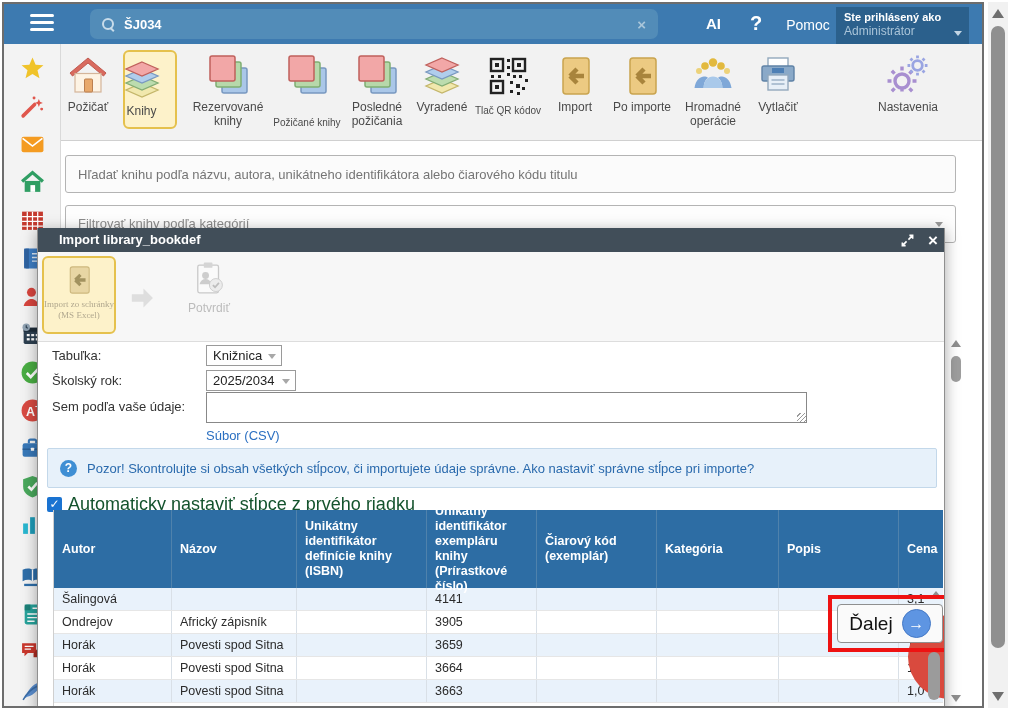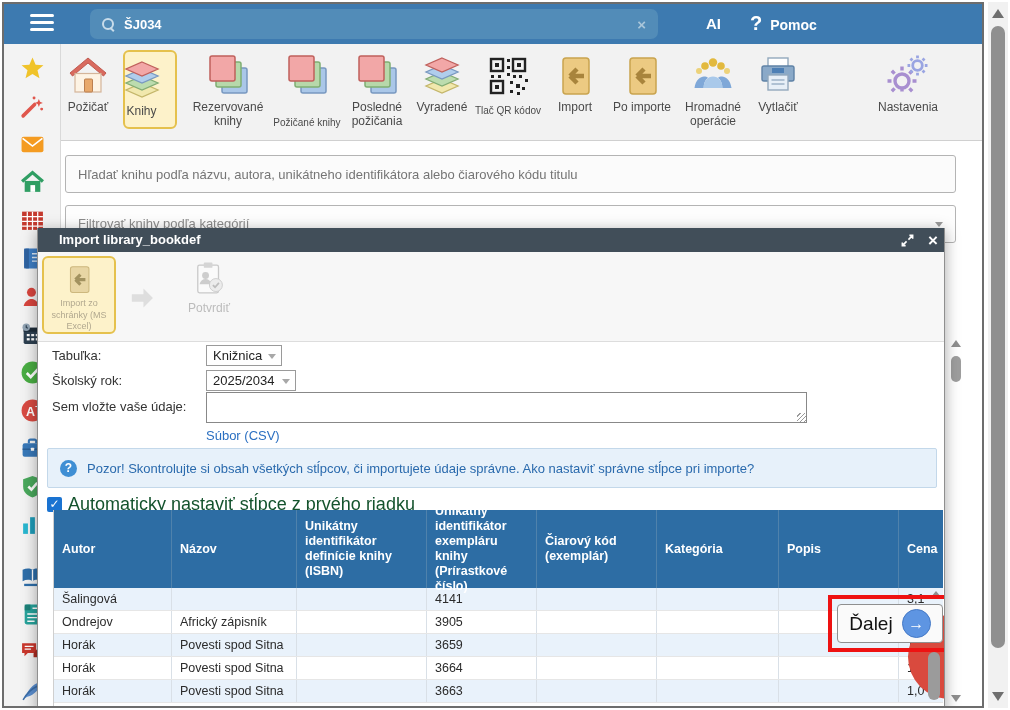--- a/index.html
+++ b/index.html
@@ -21,21 +21,21 @@
   .mag::before { content:""; position:absolute; left:0; top:0; width:8px; height:8px;
     border:2px solid #c8dcea; border-radius:50%; }
   .mag::after { content:""; position:absolute; left:9px; top:9px; width:5px; height:2px;
     background:#c8dcea; transform:rotate(45deg); transform-origin:0 0; }
   .searchpill input { flex:1; margin-left:10px; background:transparent; border:none; outline:none;
     color:#fff; font-size:13px; font-weight:bold; }
   .pill-clear { color:#a9c6da; font-size:15px; font-weight:bold; margin-right:12px; cursor:pointer; }
   .tb-ai { position:absolute; left:702px; top:11px; color:#fff; font-weight:bold; font-size:15px; cursor:pointer; }
   .tb-help { position:absolute; left:746px; top:8px; color:#fff; cursor:pointer; display:flex; align-items:center; }
   .tb-help .q { font-size:20px; font-weight:bold; margin-right:8px; }
-  .tb-help .t { font-size:14px; font-weight:bold; margin-top:3px; }
+  .tb-help .t { font-size:14px; font-weight:normal; margin-top:3px;margin-left:16px; }
   .userbox { position:absolute; left:832px; top:3px; width:133px; height:37px;
     background:#2b608c; padding:4px 8px; cursor:pointer; }
   .userbox .l1 { color:#fff; font-size:11px; font-weight:bold; }
   .userbox .l2 { color:#a9c4d8; font-size:12px; margin-top:1px; }
   .userbox .caret { position:absolute; right:7px; bottom:8px; }
   .caret-down { width:0; height:0; border-left:4.5px solid transparent; border-right:4.5px solid transparent;
     border-top:5px solid #c2d5e4; display:inline-block; }
 
   
   .sidebar { position:absolute; left:0; top:40px; width:57px; height:662px;
@@ -84,21 +84,21 @@
     color:#fff; font-size:13px; font-weight:bold; line-height:24px; padding-left:22px; }
   .dlg-expand { position:absolute; right:32px; top:4px; width:15px; height:15px; cursor:pointer; }
   .dlg-close { position:absolute; right:9px; top:1px; color:#fff; font-size:17px; font-weight:bold; cursor:pointer; }
 
   .dlg-toolbar { position:absolute; left:0; top:24px; width:908px; height:90px;
     background:#f7f7f7; border-bottom:1px solid #ddd; }
   .imp-btn { position:absolute; left:4px; top:4px; width:74px; height:78px;
     background:#fdf2ca; border:2px solid #e5c14d; border-radius:6px;
     display:flex; flex-direction:column; align-items:center; padding-top:6px; cursor:pointer; }
   .imp-btn svg { width:32px; height:32px; }
-  .imp-btn .lbl { font-size:9px; color:#b1a88f; text-align:center; line-height:1.25; margin-top:3px; }
+  .imp-btn .lbl { font-size:9px; color:#b1a88f; text-align:center; line-height:1.25; margin-top:3px;font-family:Liberation Serif, serif; }
   .step-arrow { position:absolute; left:88px; top:30px; width:32px; height:32px; }
   .confirm-btn { position:absolute; left:136px; top:8px; width:70px; display:flex; flex-direction:column;
     align-items:center; cursor:default; }
   .confirm-btn svg { width:38px; height:38px; }
   .confirm-btn .lbl { font-size:12px; color:#bcbcbc; margin-top:3px; }
 
   .dlg-form { position:absolute; left:0; top:114px; width:908px; height:104px; font-size:13px; color:#333; }
   .frm-label { position:absolute; left:14px; }
   .sel { position:absolute; left:168px; height:21px; border:1px solid #9a9a9a; background:#fff;
     font-size:13px; color:#222; line-height:19px; padding:0 20px 0 6px; cursor:pointer; }
@@ -176,20 +176,25 @@
       </div>
     <div class="searchpill">
       <span class="mag"></span>
       <input type="text" value="ŠJ034" style="">
       <span class="pill-clear">×</span>
     </div>
     <div class="tb-ai">AI</div>
     <div class="tb-help">
       <span class="q">?</span>
       <span class="t">Pomoc</span>
+    </div>
+    <div class="userbox">
+      <div class="l1">Ste prihlásený ako</div>
+      <div class="l2">Administrátor</div>
+      <span class="caret caret-down"></span>
     </div>
   </div>
 
   <div class="sidebar" id="sidebar">
       <div class="side-icon"><svg viewBox="0 0 24 24">
           <path d="M12 1.5 15 8.3 22.5 8.9 16.8 13.7 18.7 21.3 12 17.2 5.3 21.3 7.2 13.7 1.5 8.9 9 8.3Z" fill="#f0c32a"></path>
         </svg></div>
       <div class="side-icon"><svg viewBox="0 0 24 24">
           <path d="M3 21 14 10" stroke="#e0564c" stroke-width="3.4" stroke-linecap="round"></path>
           <path d="M17 7.5l1.1-2.8 1.1 2.8 2.8 1.1-2.8 1.1-1.1 2.8-1.1-2.8-2.8-1.1z" fill="#e0564c"></path>
@@ -473,21 +478,21 @@
 
     <div class="dlg-form">
       <div class="frm-label" style="top:6px">Tabuľka:</div>
       <div class="sel" style="top:3px; width:76px">
         <span>Knižnica</span><span class="caret-down"></span>
       </div>
       <div class="frm-label" style="top:31px">Školský rok:</div>
       <div class="sel" style="top:28px; width:90px">
         <span>2025/2034</span><span class="caret-down"></span>
       </div>
-      <div class="frm-label" style="top:57px">Sem vložte vaše údaje:</div>
+      <div class="frm-label" style="top:57px">Sem podľa vaše údaje:</div>
       <textarea style=""></textarea>
       <div class="ta-grip"></div>
       <div class="csv-link">Súbor (CSV)</div>
     </div>
 
     <div class="notice">
       <span class="q-icon">?</span>
       <span class="ntext">Pozor! Skontrolujte si obsah všetkých stĺpcov, či importujete údaje správne. Ako nastaviť správne stĺpce pri importe?</span>
     </div>
 

